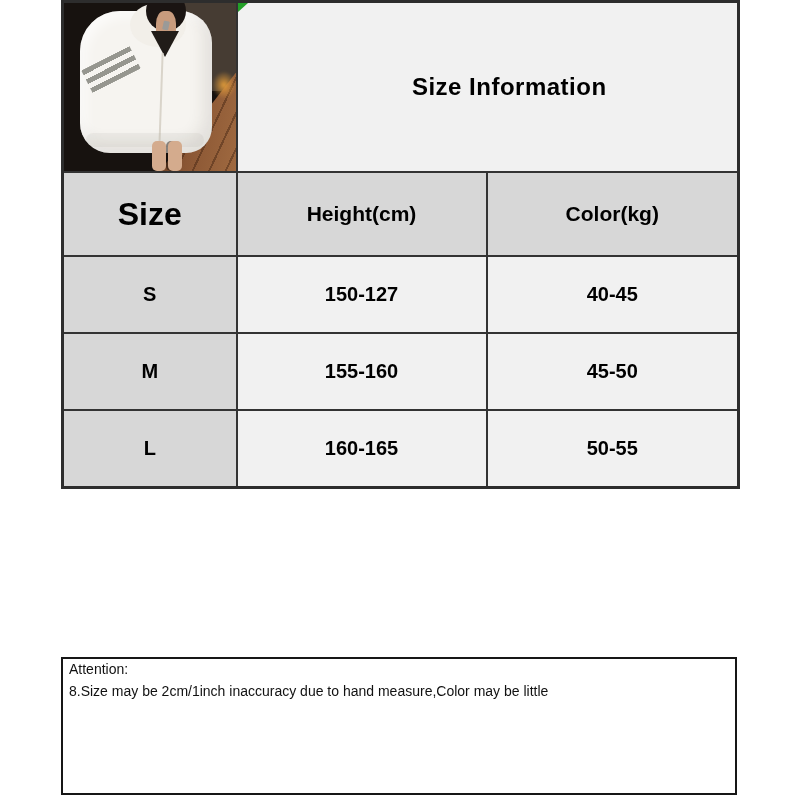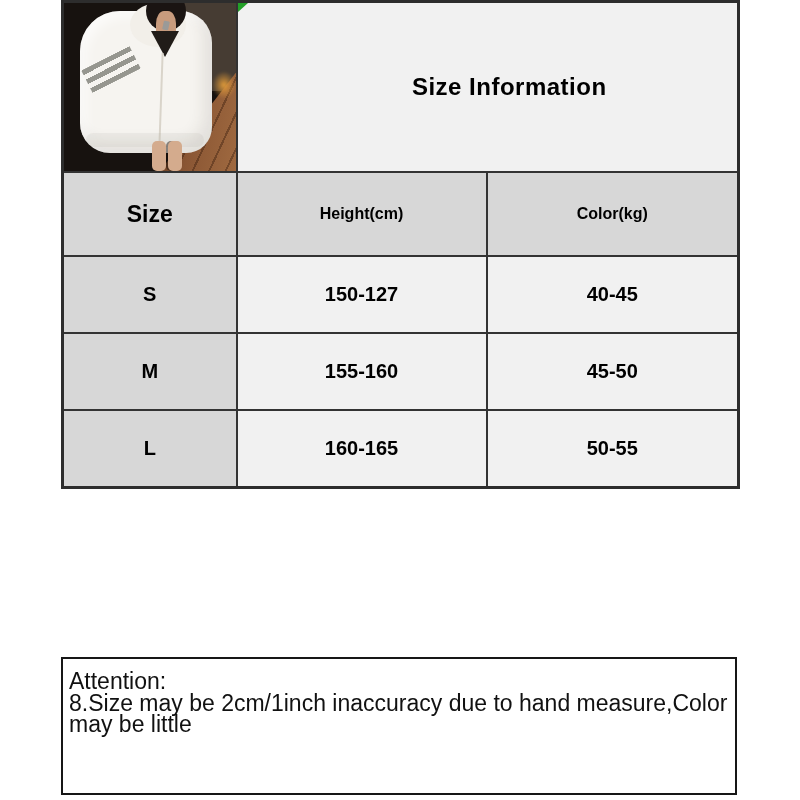--- a/index.html
+++ b/index.html
@@ -25,30 +25,30 @@
   col.c-weight{width:252px;}
 
   .photo-cell{height:168px;background:#17120f;}
   .title-cell{background:#f1f1f1;position:relative;}
   .title-text{font-size:24px;font-weight:bold;letter-spacing:0.5px;margin-left:44px;}
   .corner-flag{
     position:absolute;top:0;left:0;width:0;height:0;
     border-top:9px solid #23a028;border-right:10px solid transparent;
   }
 
-  th.col-head{background:#d7d7d7;font-weight:bold;font-size:16px;height:82px;}
-  th.col-head.size-big{font-size:23px;}
+  th.col-head{background:#d7d7d7;font-weight:bold;font-size:21px;height:82px;}
+  th.col-head.size-big{font-size:32px;}
   td.size-label{background:#d7d7d7;font-weight:bold;font-size:20px;height:75px;}
   td.value-cell{background:#f1f1f1;font-weight:bold;font-size:20px;}
 
   
   .attention-box{
     position:absolute;left:61px;top:657px;width:676px;height:138px;
     box-sizing:border-box;background:#ffffff;border:2px solid #161616;
-    padding:12px 6px;font-size:23px;line-height:21.5px;color:#111;
+    padding:0 6px;font-size:14px;line-height:21.5px;color:#111;
   }
 
   
   .photo{position:relative;width:100%;height:168px;background:#17120f;overflow:hidden;}
   .ph-wall{position:absolute;left:118px;top:0;width:56px;height:88px;background:#463c33;}
   .ph-floor{
     position:absolute;left:96px;top:58px;width:78px;height:110px;
     background:
       repeating-linear-gradient(115deg, rgba(40,16,4,0.35) 0 2px, rgba(0,0,0,0) 2px 15px),
       linear-gradient(100deg,#5e3820 0%,#8a5634 45%,#a06a40 100%);

